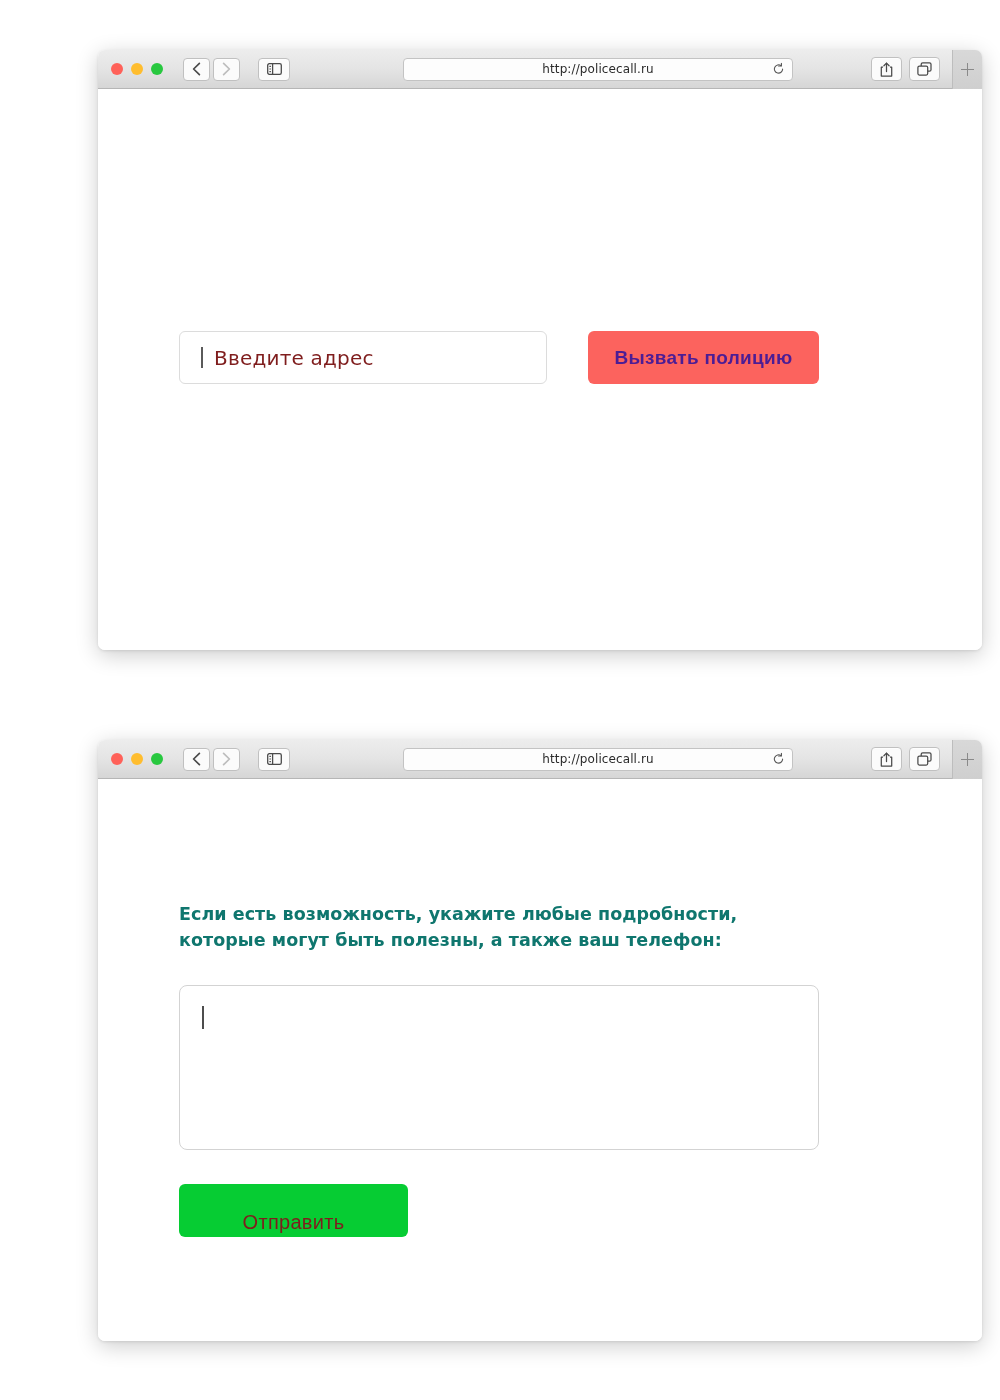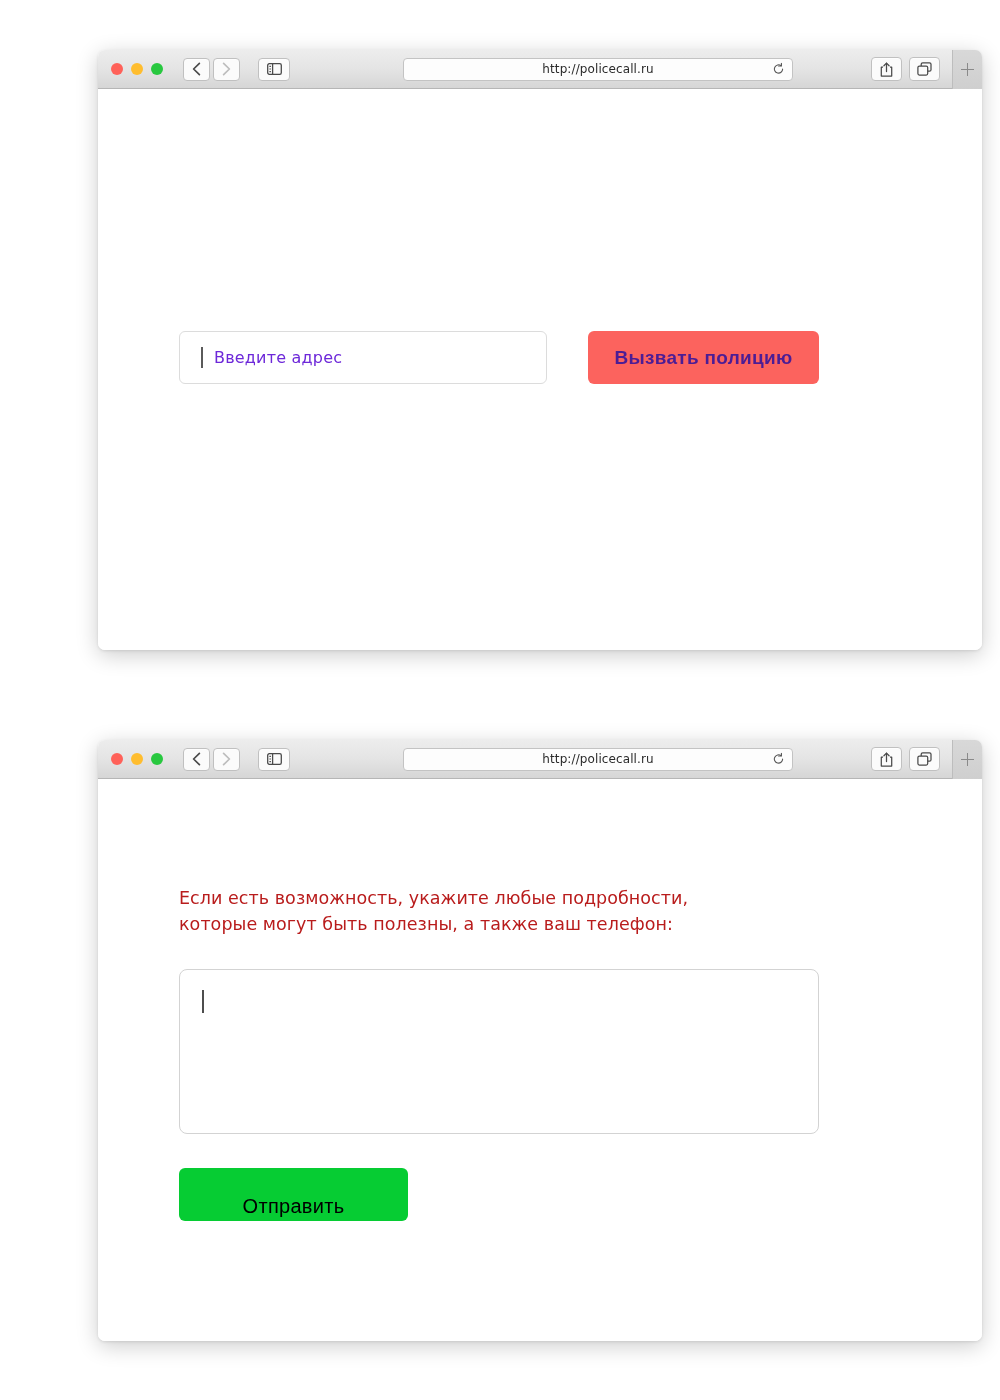--- a/index.html
+++ b/index.html
@@ -124,22 +124,22 @@
     padding-left: 21px;
   }
   .caret {
     width: 2px;
     height: 21px;
     background: #5a5a5a;
     margin-right: 11px;
     flex: none;
   }
   .placeholder {
-    font-size: 16px;
-    color: #6d28d9;
+    font-size: 20px;
+    color: #7f1d1d;
     letter-spacing: 0.2px;
   }
   .call-btn {
     margin-left: 41px;
     width: 231px;
     height: 53px;
     background: #fc635e;
     border-radius: 6px;
     border: none;
     display: flex;
@@ -161,24 +161,24 @@
     top: 86px;
     width: 642px;
   }
   .line1 {
     font-size: 17.5px;
     color: #1d1d1d;
     font-weight: bold;
     letter-spacing: 0.05px;
   }
   .line2 {
-    margin-top: 21px;
+    margin-top: 37px;
     font-size: 17.5px;
-    color: #b91c1c;
-    font-weight: normal;
+    color: #0f766e;
+    font-weight: bold;
     line-height: 1.48;
     letter-spacing: 0.05px;
     max-width: 566px;
   }
   .details-area {
     margin-top: 31px;
     width: 640px;
     height: 165px;
     border: 1px solid #d3d3d3;
     border-radius: 8px;
@@ -196,21 +196,21 @@
     height: 53px;
     background: #06cc33;
     border-radius: 6px;
     border: none;
     display: flex;
     align-items: center;
     justify-content: center;
     cursor: pointer;
   }
   .send-btn-label {
-    color: #000000;
+    color: #7f1d1d;
     font-size: 20px;
     letter-spacing: 0.3px;
     margin-top: 25px;
   }
 </style>
 </head>
 <body>
 
 <div class="stage">
 

